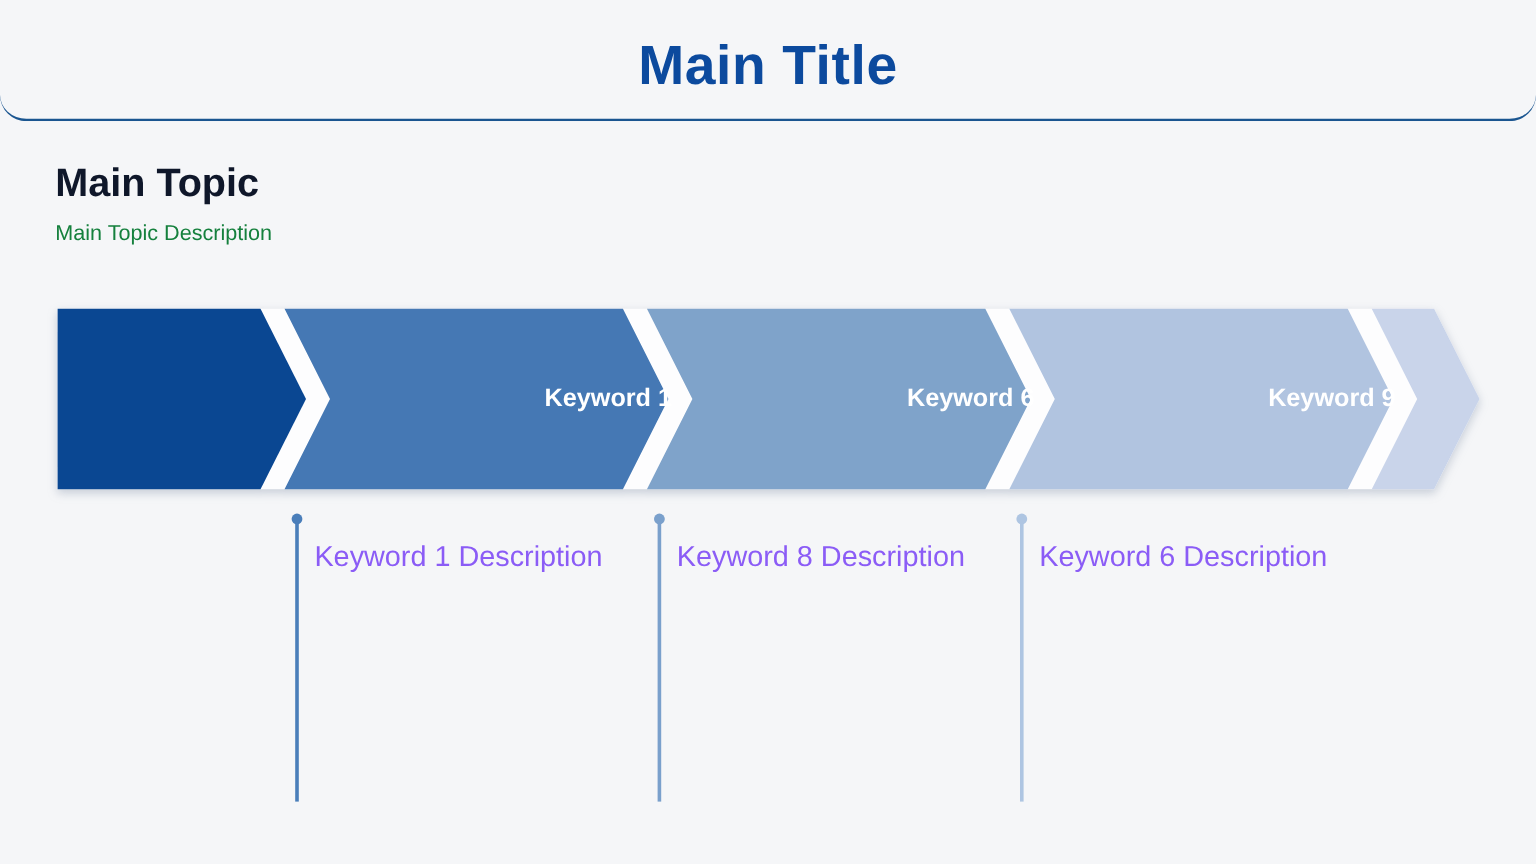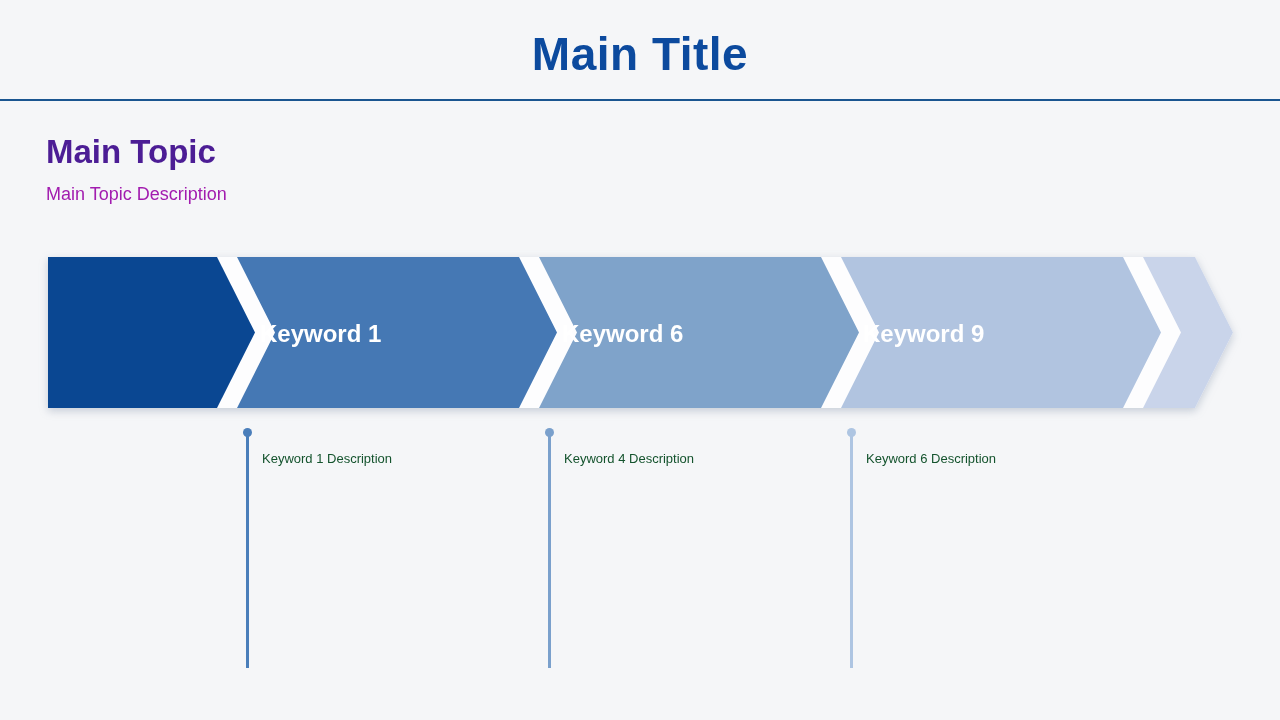--- a/index.html
+++ b/index.html
@@ -10,59 +10,60 @@
     font-family: "Liberation Sans", sans-serif;
     overflow: hidden;
   }
 
   
   .header {
     position: absolute;
     left: 0; top: 0;
     width: 1280px; height: 101px;
     border-bottom: 2px solid #1a5590;
+    border-radius: 22px;
   }
   .main-title {
     position: absolute;
     left: 0; right: 0; top: 27px;
     text-align: center;
     font-size: 46px;
     font-weight: bold;
     color: #0c4a9e;
     letter-spacing: 0.5px;
   }
 
   
   .topic-title {
     position: absolute;
     left: 46px; top: 133px;
     font-size: 33px;
     font-weight: bold;
-    color: #4c1d95;
+    color: #0f172a;
   }
   .topic-desc {
     position: absolute;
     left: 46px; top: 184px;
     font-size: 18px;
-    color: #a21caf;
+    color: #15803d;
   }
 
   
   .arrows-svg {
     position: absolute;
     left: 0; top: 257px;
     width: 1280px; height: 151px;
     filter: drop-shadow(0 3px 4px rgba(90,110,140,0.30));
   }
   .step-label {
     position: absolute;
     top: 320px;
     width: 300px;
-    text-align: left;
-    font-size: 24px;
+    text-align: right;
+    font-size: 21px;
     font-weight: bold;
     color: #ffffff;
   }
   .step-label.l1 { left: 260px; }
   .step-label.l2 { left: 562px; }
   .step-label.l3 { left: 863px; }
 
   
   .connector {
     position: absolute;
@@ -79,22 +80,22 @@
     height: 232px;
     margin: -1px auto 0 auto;
   }
   .connector.c1 { left: 243px; }
   .connector.c2 { left: 545px; }
   .connector.c3 { left: 847px; }
 
   .step-desc {
     position: absolute;
     top: 451px;
-    font-size: 13px;
-    color: #14532d;
+    font-size: 24px;
+    color: #8b5cf6;
   }
   .step-desc.d1 { left: 262px; }
   .step-desc.d2 { left: 564px; }
   .step-desc.d3 { left: 866px; }
 </style>
 </head>
 <body>
 
 <div class="header">
   <div class="main-title">Main Title</div>
@@ -123,14 +124,14 @@
 <div class="connector c2">
   <div class="dot" style="background-color: rgb(122, 160, 204);"></div>
   <div class="vline" style="background-color: rgb(122, 160, 204);"></div>
 </div>
 <div class="connector c3">
   <div class="dot" style="background-color: rgb(174, 197, 226);"></div>
   <div class="vline" style="background-color: rgb(174, 197, 226);"></div>
 </div>
 
 <div class="step-desc d1">Keyword 1 Description</div>
-<div class="step-desc d2">Keyword 4 Description</div>
+<div class="step-desc d2">Keyword 8 Description</div>
 <div class="step-desc d3">Keyword 6 Description</div>
 
 </body></html>

